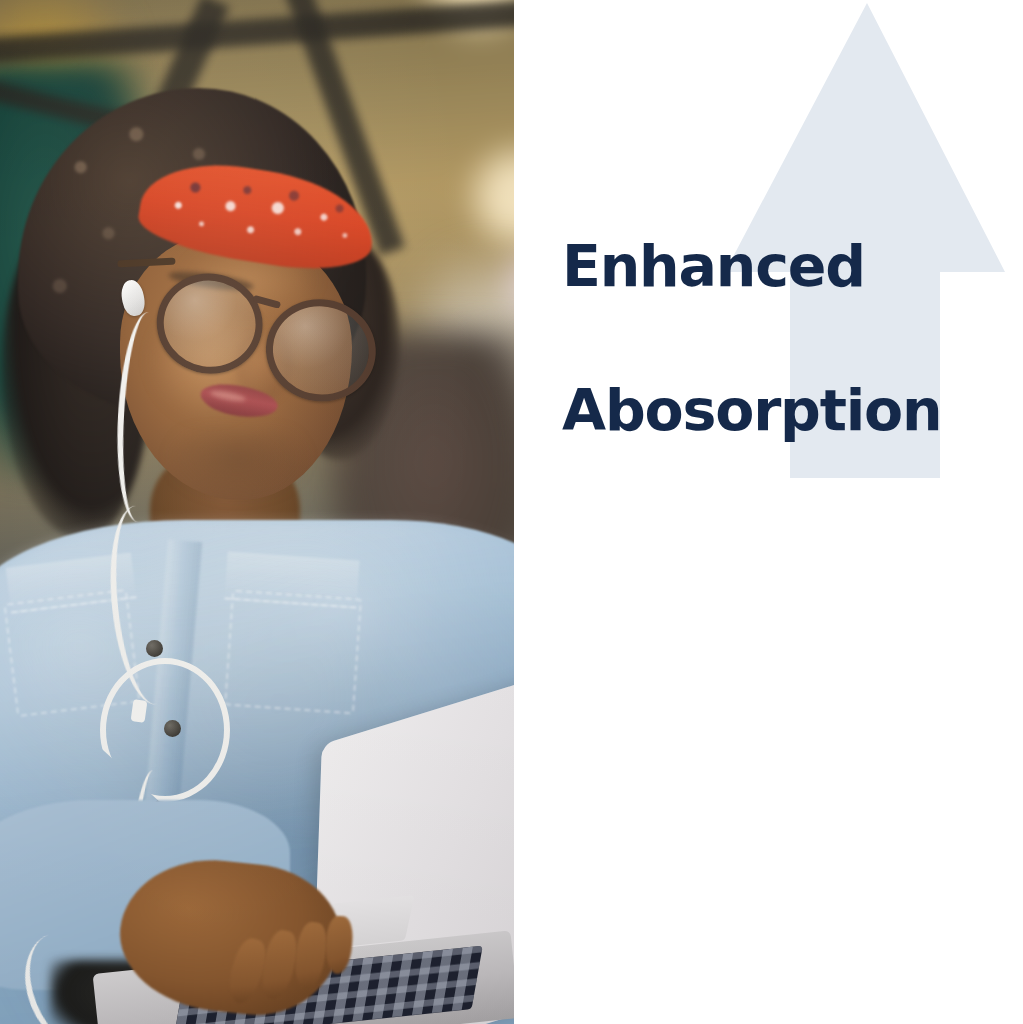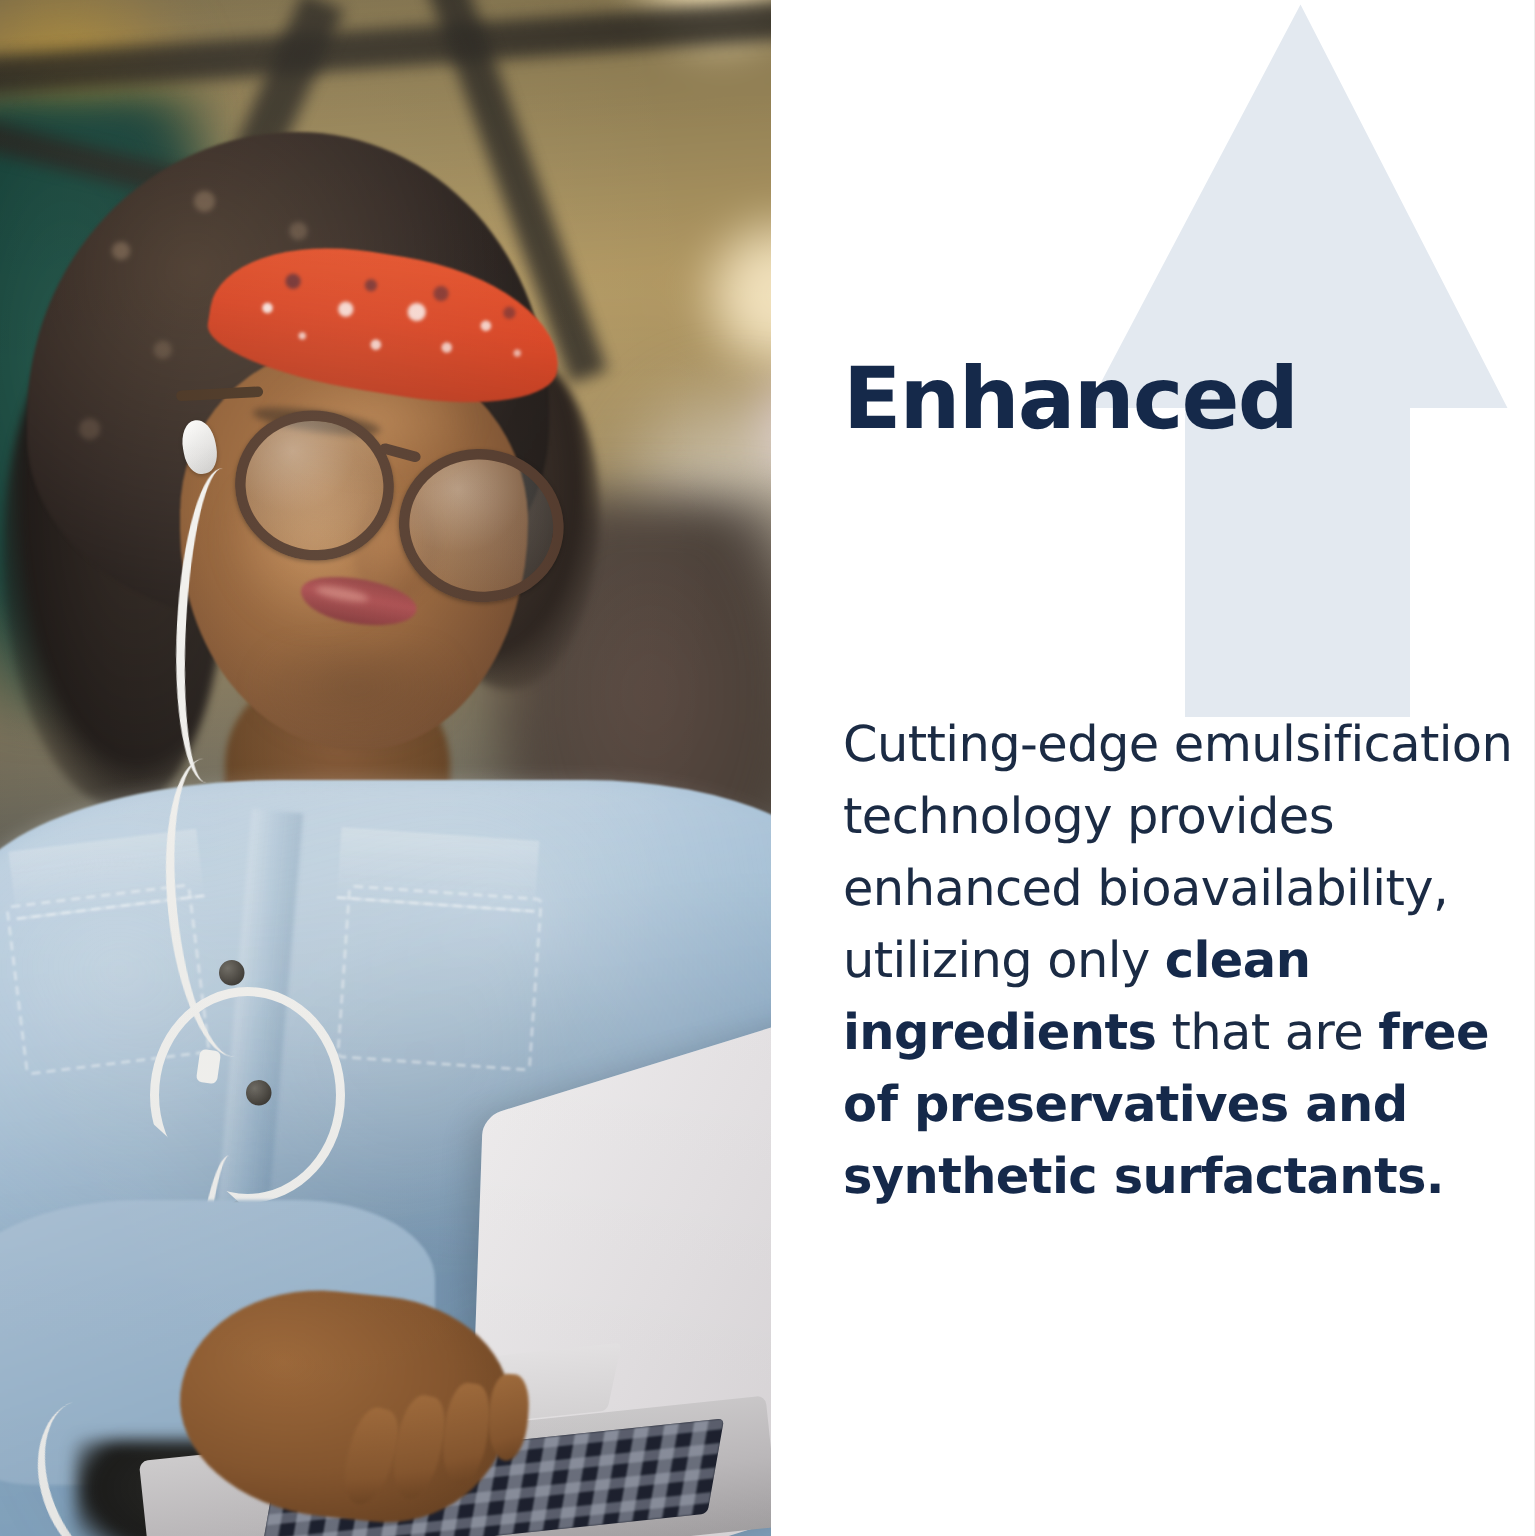--- a/index.html
+++ b/index.html
@@ -617,18 +617,18 @@
 
   <div class="content-panel">
 
     <svg class="arrow-graphic" viewBox="0 0 509 1024" preserveAspectRatio="none">
       <polygon id="arrow-shape" points="353,3 491,272 426,272 426,478 276,478 276,272 211,272" fill="#e3e9f0"></polygon>
     </svg>
 
     <h1 class="heading">
       <span>Enhanced</span><br>
       <br>
+      <span>Abosorption</span>
     </h1>
 
-    <p class="body-copy" id="body-copy"><span>Cutting-edge emulsification technology provides enhanced bioavailability, utilizing only </span><b>clean ingredients</b><span> that are </span><b>free of preservatives and synthetic surfactants.</b></p>
 
   </div>
 </div>
 
 </body></html>

